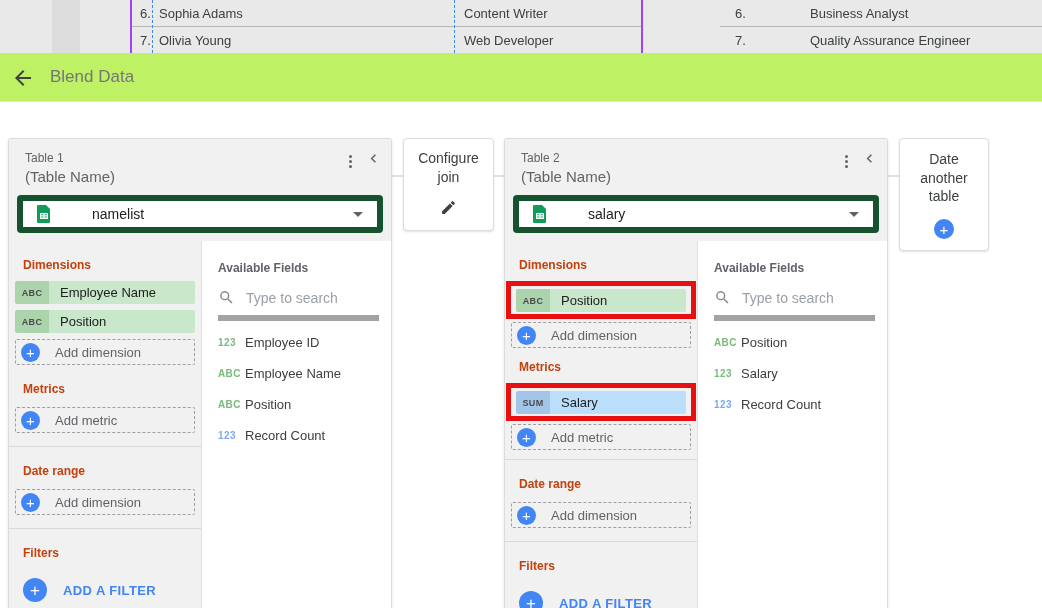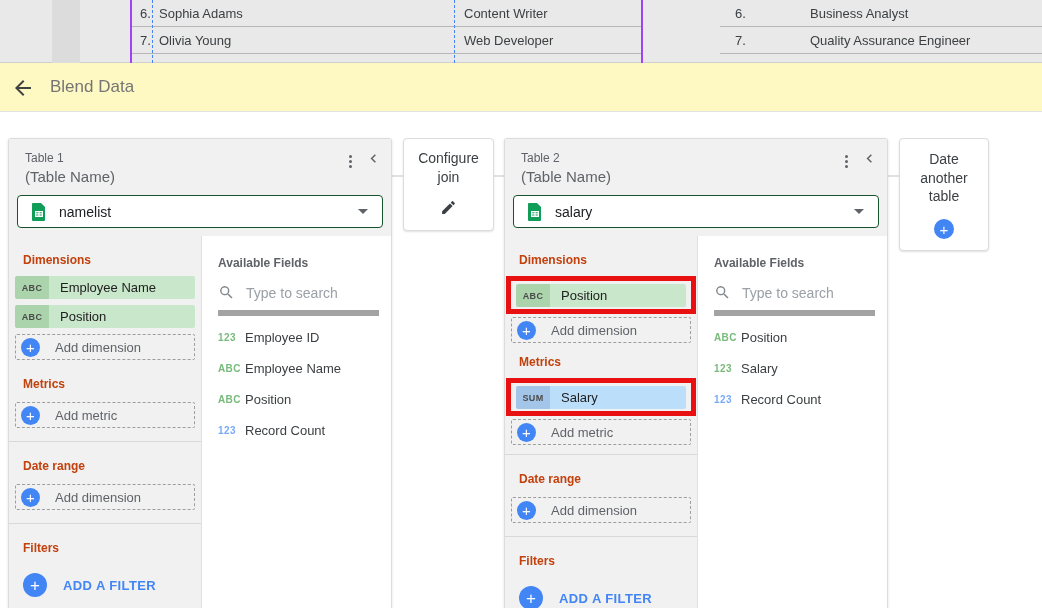--- a/index.html
+++ b/index.html
@@ -19,42 +19,42 @@
   .bg-cell { position:absolute; top:6px; font-size:13px; color:#3c4043; white-space:nowrap; }
   .c-num-l { left:8px; }  .c-name-l { left:27px; } .c-pos-l { left:332px; }
   .c-num-r { left:90px; } .c-pos-r { left:165px; }
   .dash-v { position:absolute; top:0; height:63px; width:0; border-left:1px dashed #4285f4; }
 
   
   .drag-dots { position:absolute; left:940px; top:66px; display:flex; gap:3px; }
   .drag-dots i { width:4px; height:4px; border-radius:50%; background:#4285f4; display:block; }
 
   
-  .hdr { position:absolute; top:63px; left:0; width:1042px; height:49px;
-    background:#fef9c3; border-bottom:1px solid #e4e4e4; }
+  .hdr { position:absolute; top:53px; left:0; width:1042px; height:49px;
+    background:#bef264; border-bottom:1px solid #e4e4e4; }
   .back-btn { position:absolute; left:11px; top:13px; width:24px; height:24px; cursor:pointer; }
   .hdr-title { position:absolute; left:50px; top:0; line-height:48px; font-size:17px; color:#757575; }
 
   
   .dialog { position:absolute; top:128px; left:0; width:1042px; height:496px; background:#fff; }
   .connector { position:absolute; top:47px; height:2px; background:#e1e1e1; z-index:0; }
 
   .panel { position:absolute; top:10px; width:384px; height:476px; background:#fff;
     border:1px solid #dcdcdc; border-radius:3px; box-shadow:0 1px 3px rgba(0,0,0,.13);
     display:flex; flex-direction:column; z-index:1; }
   .panel-top { background:#f1f1f1; padding:10px 0 8px 0; border-radius:3px 3px 0 0; }
   .pt-head { display:flex; justify-content:space-between; padding:2px 10px 0 16px; }
   .pt-sub { font-size:12px; color:#5f6368; }
   .pt-name { font-size:15px; color:#5f6368; margin-top:3px; }
   .pt-icons { display:flex; align-items:flex-start; gap:10px; padding-top:2px; }
   .kebab { display:flex; flex-direction:column; gap:2px; padding:2px 4px; cursor:pointer; }
   .kebab i { width:3px; height:3px; border-radius:50%; background:#5f6368; display:block; }
   .collapse { cursor:pointer; margin-top:-2px; }
-  .ds-select { margin:10px 8px 0 8px; height:33px; background:#fff; border:1px solid #14532d;
-    border-radius:4px; display:flex; align-items:center; padding:13px 14px; cursor:pointer; }
+  .ds-select { margin:10px 8px 0 8px; height:33px; background:#fff; border:6px solid #14532d;
+    border-radius:4px; display:flex; align-items:center; padding:13px 14px; cursor:pointer;gap:28px; }
   .ds-label { margin-left:13px; font-size:14px; color:#202124; }
   .caret { margin-left:auto; width:0; height:0; border-left:5px solid transparent;
     border-right:5px solid transparent; border-top:5px solid #5f6368; }
 
   .panel-body { flex:1; display:flex; min-height:0; }
   .config-col { width:192px; background:#f1f1f1; border-radius:0 0 0 3px; }
   .fields-col { flex:1; background:#fff; border-left:1px solid #e0e0e0; border-radius:0 0 3px 0; }
 
   .sec-label { font-size:12px; font-weight:bold; color:#c2410c; padding:17px 0 9px 14px; }
   .sec-label.tight { padding-top:12px; }

